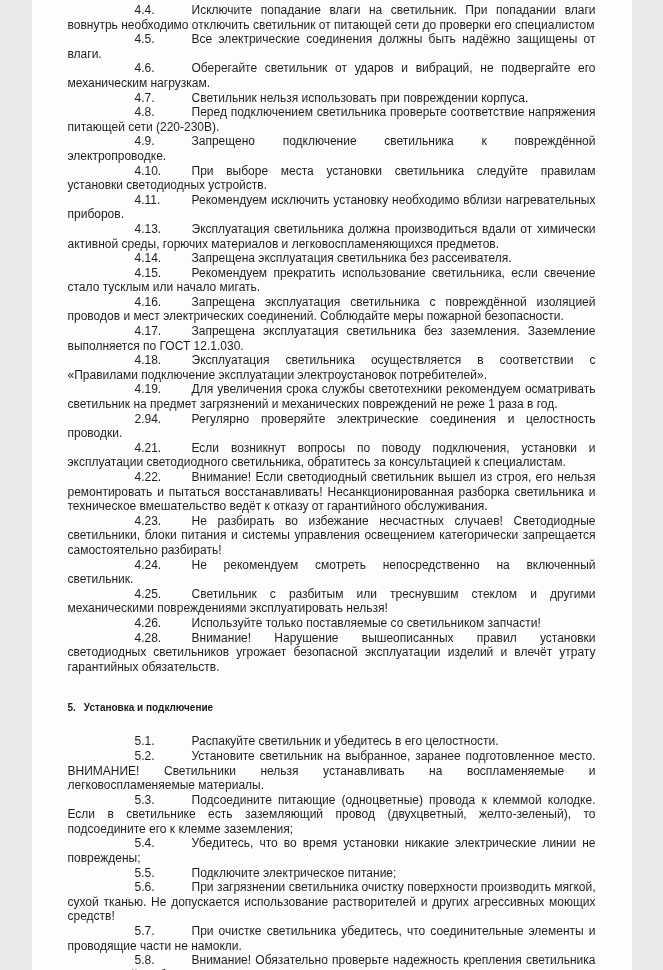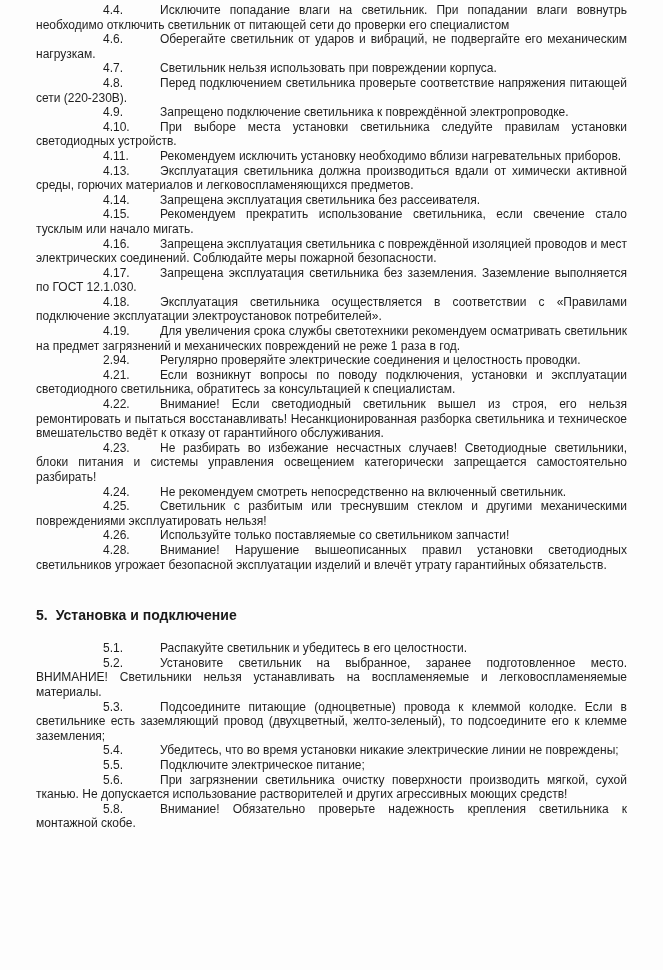--- a/index.html
+++ b/index.html
@@ -1,18 +1,18 @@
 <!DOCTYPE html>
 <html lang="ru"><head>
 <meta charset="utf-8">
 <style>
   html, body { margin: 0; padding: 0; background: #e9e9e9; }
   .page {
     position: relative;
-    width: 663px;
+    width: 600px;
     height: 970px;
     margin: 0 auto;
     background: #fdfdfd;
     box-sizing: border-box;
     padding: 3px 36px 0 36px;
     font-family: "Liberation Sans", sans-serif;
     font-size: 12px;
     line-height: 14.6px;
     color: #1e1e1e;
     overflow: hidden;
@@ -21,38 +21,39 @@
     margin: 0;
     text-align: justify;
     text-indent: 67px;
   }
   p.item .num {
     display: inline-block;
     width: 57px;
     text-indent: 0;
   }
   h2.heading {
-    margin: 34px 0 17px 0;
-    font-size: 14px;
+    margin: 25px 0 17px 0;
+    font-size: 10px;
     line-height: 18px;
     font-weight: bold;
     color: #1a1a1a;
     text-indent: 0;
   }
   h2.heading .h-num { margin-right: 8px; }
 </style>
 </head>
 <body>
 
 <div class="page">
 
   <div class="section">
 
       <p class="item"><span class="num">4.4.</span><span class="txt">Исключите попадание влаги на светильник. При попадании влаги вовнутрь необходимо отключить светильник от питающей сети до проверки его специалистом</span></p>
 
+      <p class="item"><span class="num">4.5.</span><span class="txt">Все электрические соединения должны быть надёжно защищены от влаги.</span></p>
 
       <p class="item"><span class="num">4.6.</span><span class="txt">Оберегайте светильник от ударов и вибраций, не подвергайте его механическим нагрузкам.</span></p>
 
       <p class="item"><span class="num">4.7.</span><span class="txt">Светильник нельзя использовать при повреждении корпуса.</span></p>
 
       <p class="item"><span class="num">4.8.</span><span class="txt">Перед подключением светильника проверьте соответствие напряжения питающей сети (220-230В).</span></p>
 
       <p class="item"><span class="num">4.9.</span><span class="txt">Запрещено подключение светильника к повреждённой электропроводке.</span></p>
 
       <p class="item"><span class="num">4.10.</span><span class="txt">При выборе места установки светильника следуйте правилам установки светодиодных устройств.</span></p>
@@ -101,17 +102,18 @@
       <p class="item"><span class="num">5.2.</span><span class="txt">Установите светильник на выбранное, заранее подготовленное место. ВНИМАНИЕ! Светильники нельзя устанавливать на воспламеняемые и легковоспламеняемые материалы.</span></p>
 
       <p class="item"><span class="num">5.3.</span><span class="txt">Подсоедините питающие (одноцветные) провода к клеммой колодке. Если в светильнике есть заземляющий провод (двухцветный, желто-зеленый), то подсоедините его к клемме заземления;</span></p>
 
       <p class="item"><span class="num">5.4.</span><span class="txt">Убедитесь, что во время установки никакие электрические линии не повреждены;</span></p>
 
       <p class="item"><span class="num">5.5.</span><span class="txt">Подключите электрическое питание;</span></p>
 
       <p class="item"><span class="num">5.6.</span><span class="txt">При загрязнении светильника очистку поверхности производить мягкой, сухой тканью. Не допускается использование растворителей и других агрессивных моющих средств!</span></p>
 
+      <p class="item"><span class="num">5.7.</span><span class="txt">При очистке светильника убедитесь, что соединительные элементы и проводящие части не намокли.</span></p>
 
       <p class="item"><span class="num">5.8.</span><span class="txt">Внимание! Обязательно проверьте надежность крепления светильника к монтажной скобе.</span></p>
     </div>
 
 </div>
 
 </body></html>

